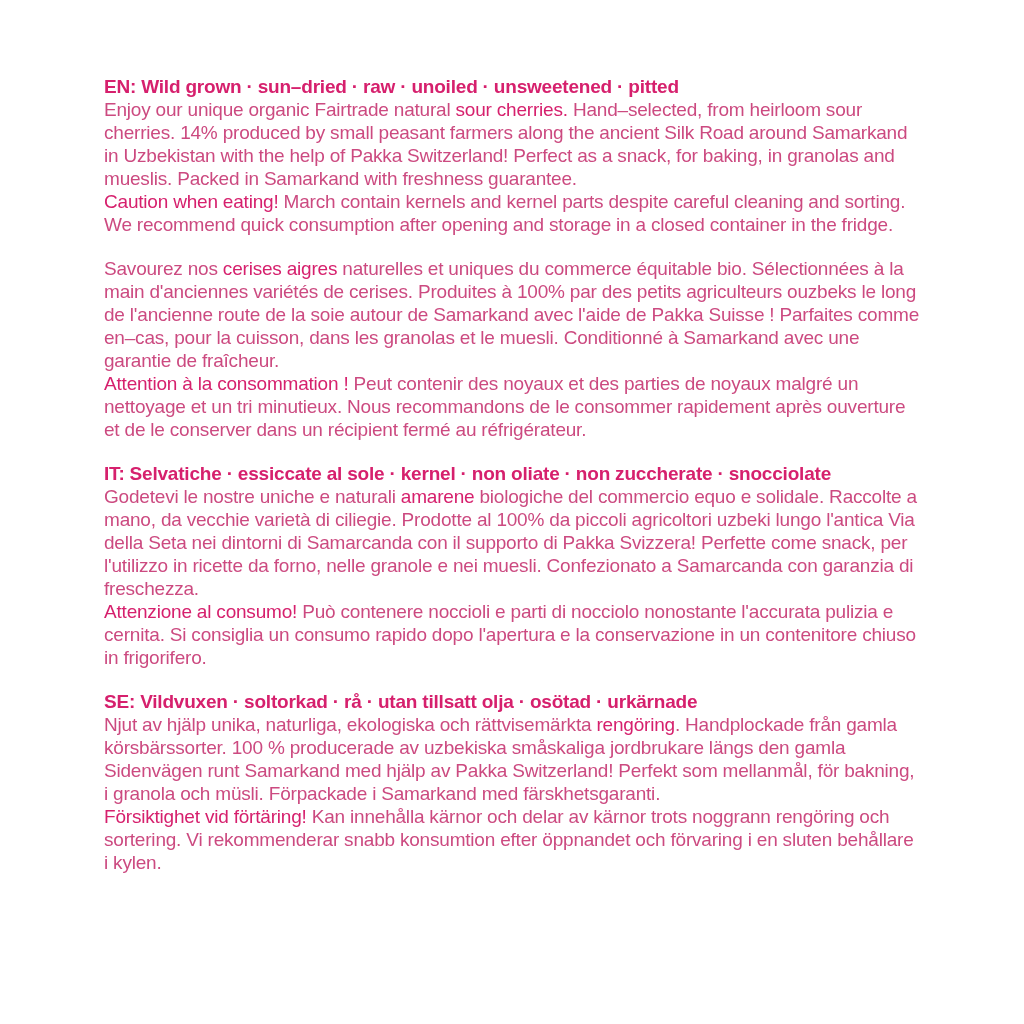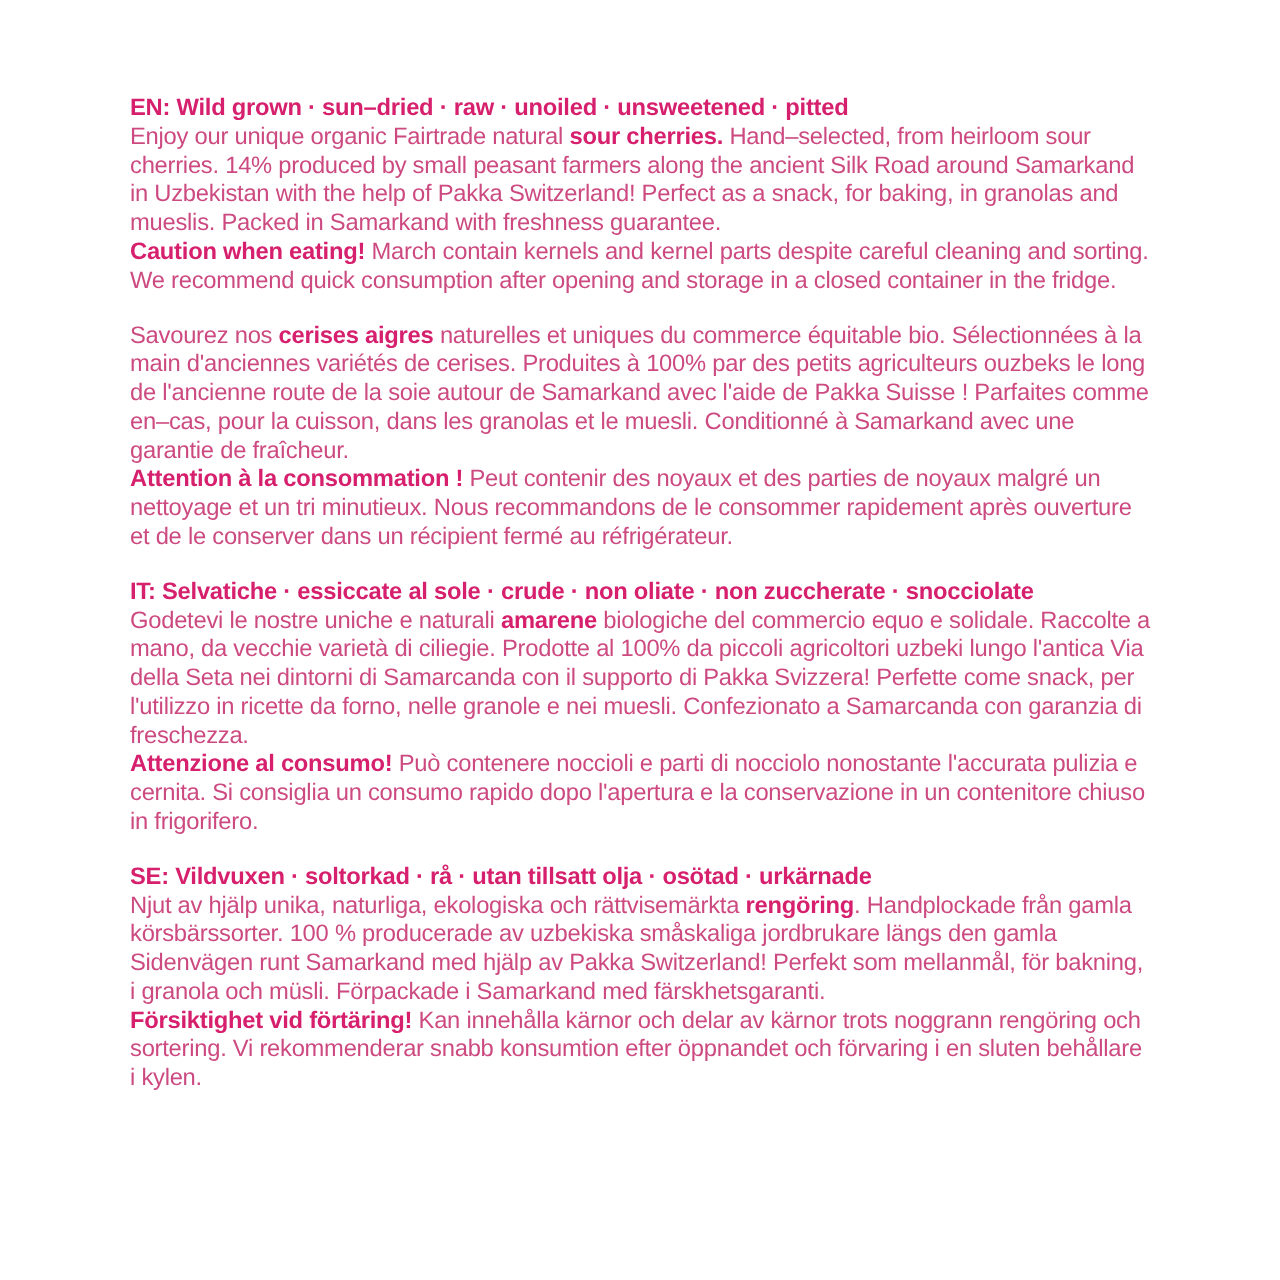--- a/index.html
+++ b/index.html
@@ -28,42 +28,42 @@
     margin: 0 0 21px 0;
   }
   .label p {
     margin: 0;
   }
   .hdr {
     font-weight: bold;
     color: var(--headline, #d6206d);
   }
   .label b {
-    font-weight: bold;
+    font-weight: normal;
     color: var(--headline, #d6206d);
   }
 </style>
 </head>
 <body>
 
 <div class="label">
 
   <section class="sec">
     <p class="hdr">EN: Wild grown · sun–dried · raw · unoiled · unsweetened · pitted</p>
     <p class="txt"><span>Enjoy our unique organic Fairtrade natural </span><b>sour cherries.</b><span> Hand–selected, from heirloom sour cherries. 14% produced by small peasant farmers along the ancient Silk Road around Samarkand in Uzbekistan with the help of Pakka Switzerland! Perfect as a snack, for baking, in granolas and mueslis. Packed in Samarkand with freshness guarantee.</span></p>
     <p class="txt"><b>Caution when eating!</b><span> March contain kernels and kernel parts despite careful cleaning and sorting. We recommend quick consumption after opening and storage in a closed container in the fridge.</span></p>
   </section>
 
   <section class="sec">
     <p class="txt"><span>Savourez nos </span><b>cerises aigres</b><span> naturelles et uniques du commerce équitable bio. Sélectionnées à la main d'anciennes variétés de cerises. Produites à 100% par des petits agriculteurs ouzbeks le long de l'ancienne route de la soie autour de Samarkand avec l'aide de Pakka Suisse ! Parfaites comme en–cas, pour la cuisson, dans les granolas et le muesli. Conditionné à Samarkand avec une garantie de fraîcheur.</span></p>
     <p class="txt"><b>Attention à la consommation !</b><span> Peut contenir des noyaux et des parties de noyaux malgré un nettoyage et un tri minutieux. Nous recommandons de le consommer rapidement après ouverture et de le conserver dans un récipient fermé au réfrigérateur.</span></p>
   </section>
 
   <section class="sec">
-    <p class="hdr">IT: Selvatiche · essiccate al sole · crude · non oliate · non zuccherate · snocciolate</p>
+    <p class="hdr">IT: Selvatiche · essiccate al sole · kernel · non oliate · non zuccherate · snocciolate</p>
     <p class="txt"><span>Godetevi le nostre uniche e naturali </span><b>amarene</b><span> biologiche del commercio equo e solidale. Raccolte a mano, da vecchie varietà di ciliegie. Prodotte al 100% da piccoli agricoltori uzbeki lungo l'antica Via della Seta nei dintorni di Samarcanda con il supporto di Pakka Svizzera! Perfette come snack, per l'utilizzo in ricette da forno, nelle granole e nei muesli. Confezionato a Samarcanda con garanzia di freschezza.</span></p>
     <p class="txt"><b>Attenzione al consumo!</b><span> Può contenere noccioli e parti di nocciolo nonostante l'accurata pulizia e cernita. Si consiglia un consumo rapido dopo l'apertura e la conservazione in un contenitore chiuso in frigorifero.</span></p>
   </section>
 
   <section class="sec">
     <p class="hdr">SE: Vildvuxen · soltorkad · rå · utan tillsatt olja · osötad · urkärnade</p>
     <p class="txt"><span>Njut av hjälp unika, naturliga, ekologiska och rättvisemärkta </span><b>rengöring</b><span>. Handplockade från gamla körsbärssorter. 100 % producerade av uzbekiska småskaliga jordbrukare längs den gamla Sidenvägen runt Samarkand med hjälp av Pakka Switzerland! Perfekt som mellanmål, för bakning, i granola och müsli. Förpackade i Samarkand med färskhetsgaranti.</span></p>
     <p class="txt"><b>Försiktighet vid förtäring!</b><span> Kan innehålla kärnor och delar av kärnor trots noggrann rengöring och sortering. Vi rekommenderar snabb konsumtion efter öppnandet och förvaring i en sluten behållare i kylen.</span></p>
   </section>
 

